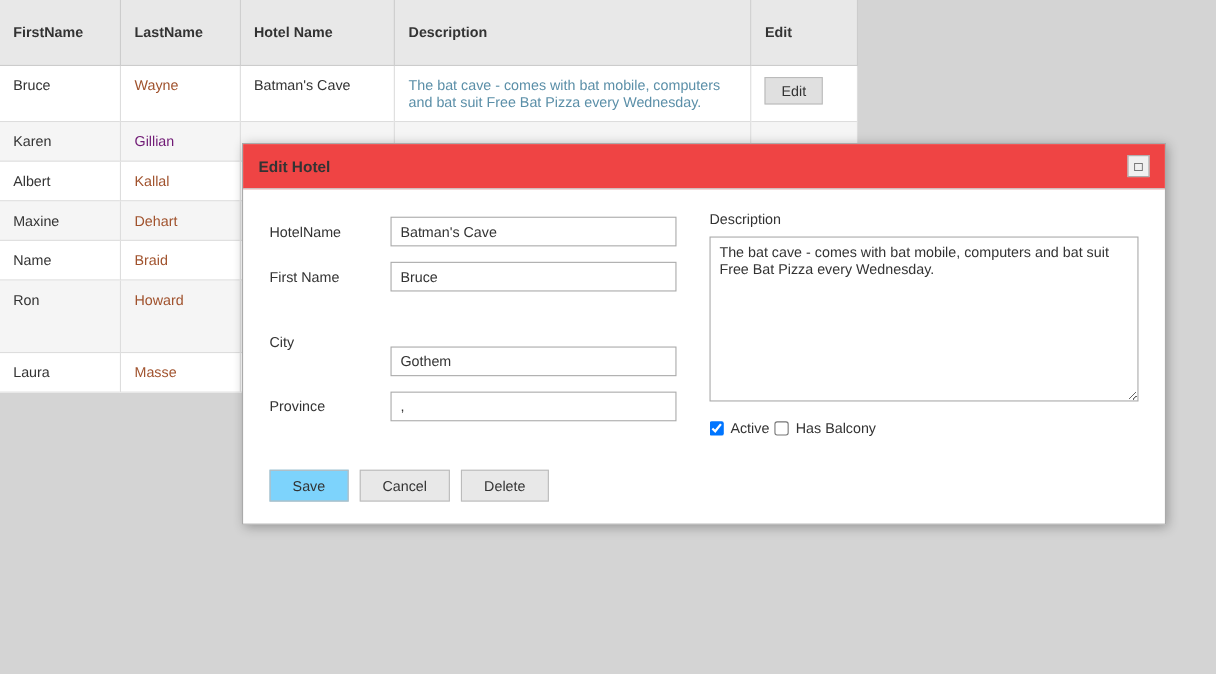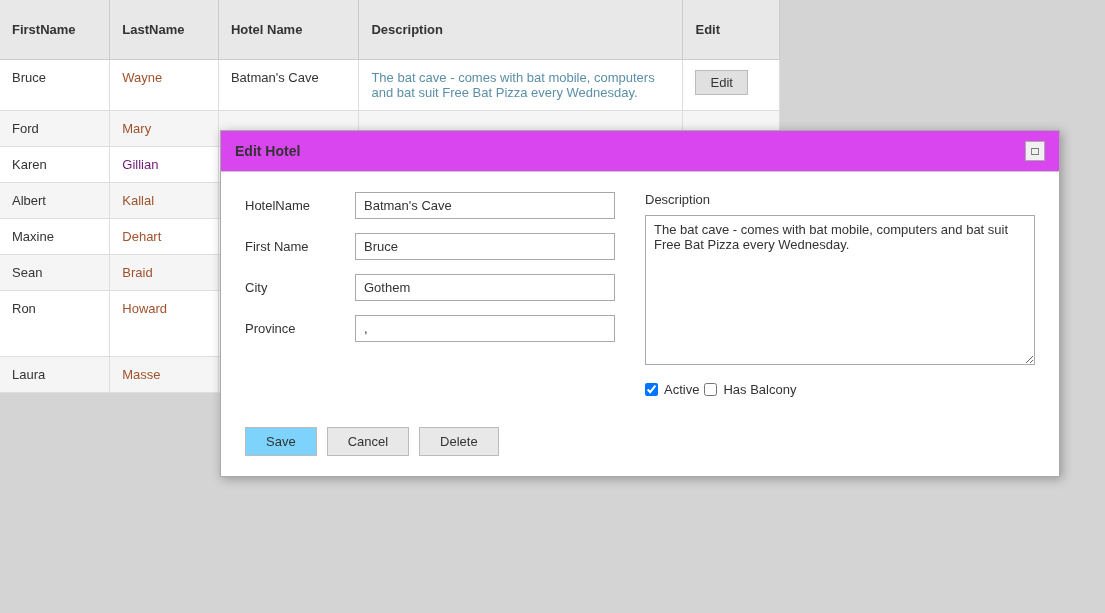--- a/index.html
+++ b/index.html
@@ -74,21 +74,21 @@
       left: 220px;
       width: 840px;
       background: #fff;
       border: 1px solid #aaa;
       box-shadow: 2px 2px 10px rgba(0,0,0,0.3);
       z-index: 200;
       padding: 0;
     }
 
     .modal-header {
-      background: #d946ef;
+      background: #ef4444;
       padding: 10px 14px;
       font-weight: bold;
       font-size: 14px;
       display: flex;
       justify-content: space-between;
       align-items: center;
       border-bottom: 1px solid #ccc;
     }
 
     .modal-close-btn {
@@ -100,20 +100,21 @@
       display: flex;
       align-items: center;
       justify-content: center;
       font-size: 12px;
     }
 
     .modal-body {
       padding: 20px 24px;
       display: flex;
       gap: 30px;
+      align-items: flex-end;
     }
 
     .modal-left {
       flex: 0 0 370px;
     }
 
     .modal-right {
       flex: 1;
     }
 
@@ -214,27 +215,20 @@
     </thead>
     <tbody id="table-body">
     <tr>
           <td>Bruce</td>
           <td style="color: rgb(160, 82, 45);">Wayne</td>
           <td>Batman's Cave</td>
           <td style="color: rgb(91, 143, 168); max-width: 260px;">The bat cave - comes with bat mobile, computers and bat suit Free Bat Pizza every Wednesday.</td>
           <td><button class="edit-btn">Edit</button></td>
         </tr>
         <tr>
-          <td>Ford</td>
-          <td style="color: rgb(160, 82, 45);">Mary</td>
-          <td></td>
-          <td style="max-width: 260px;"></td>
-          <td></td>
-        </tr>
-        <tr>
           <td>Karen</td>
           <td style="color: #701a75;">Gillian</td>
           <td></td>
           <td style="max-width: 260px;"></td>
           <td></td>
         </tr>
         <tr>
           <td>Albert</td>
           <td style="color: rgb(160, 82, 45);">Kallal</td>
           <td></td>
@@ -242,21 +236,21 @@
           <td></td>
         </tr>
         <tr>
           <td>Maxine</td>
           <td style="color: rgb(160, 82, 45);">Dehart</td>
           <td></td>
           <td style="max-width: 260px;"></td>
           <td></td>
         </tr>
         <tr>
-          <td>Sean</td>
+          <td>Name</td>
           <td style="color: rgb(160, 82, 45);">Braid</td>
           <td></td>
           <td style="color: rgb(91, 143, 168); max-width: 260px;">Champs Bar Continental Breakfast included</td>
           <td></td>
         </tr>
         <tr>
           <td>Ron</td>
           <td style="color: rgb(160, 82, 45);">Howard</td>
           <td>Super 8</td>
           <td style="color: rgb(91, 143, 168); max-width: 260px;">HOT TUBS, CLOSE TO RESTAURANTS &amp;LOUNGES, INCL. 3 NIGHTS, 2 SKI,N.YS PARTY AND COMEDY SHOW</td>
@@ -284,21 +278,21 @@
         <div class="form-row">
           <label class="form-label">HotelName</label>
           <input class="form-input" type="text" style="width: 260px;" value="Batman's Cave">
         </div>
         <div class="form-row">
           <label class="form-label">First Name</label>
           <input class="form-input" type="text" style="width: 160px;" value="Bruce">
         </div>
         <div class="form-row">
           <label class="form-label">City</label>
-          <input class="form-input" type="text" style="width: 160px;" value="Gothem">
+          <input class="form-input" type="text" style="width: 160px; margin-top: 36px;" value="Gothem">
         </div>
         <div class="form-row">
           <label class="form-label">Province</label>
           <input class="form-input" type="text" style="width: 100px;" value=",">
         </div>
       </div>
       <div class="modal-right">
         <div class="desc-label">Description</div>
         <textarea class="desc-textarea" id="desc-textarea" style="">The bat cave - comes with bat mobile, computers and bat suit Free Bat Pizza every Wednesday.</textarea>
         <div class="checkbox-row">

